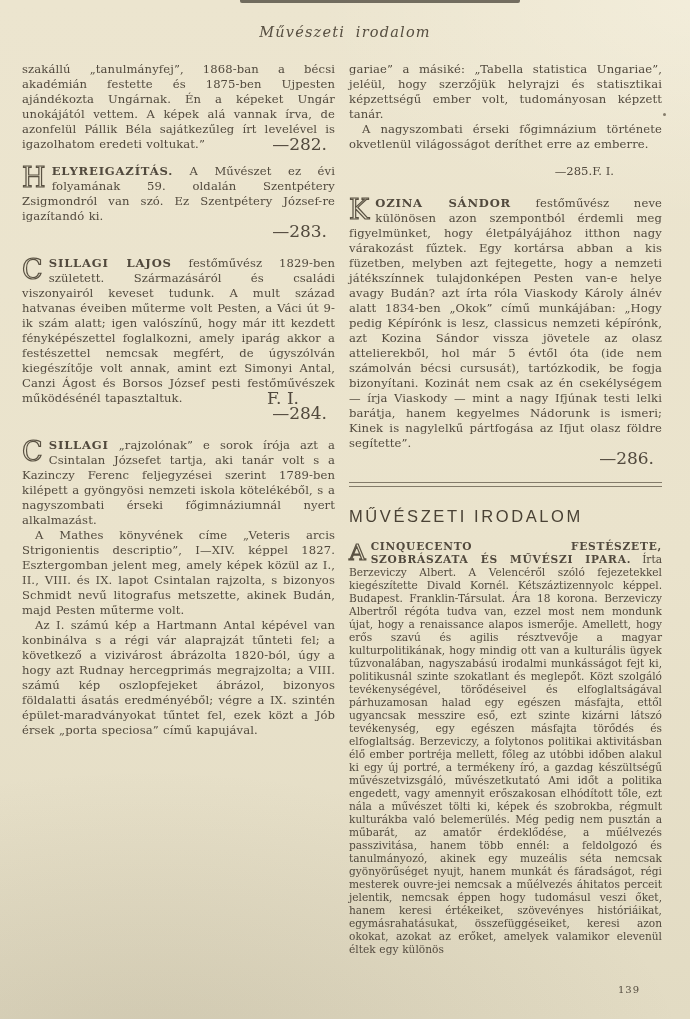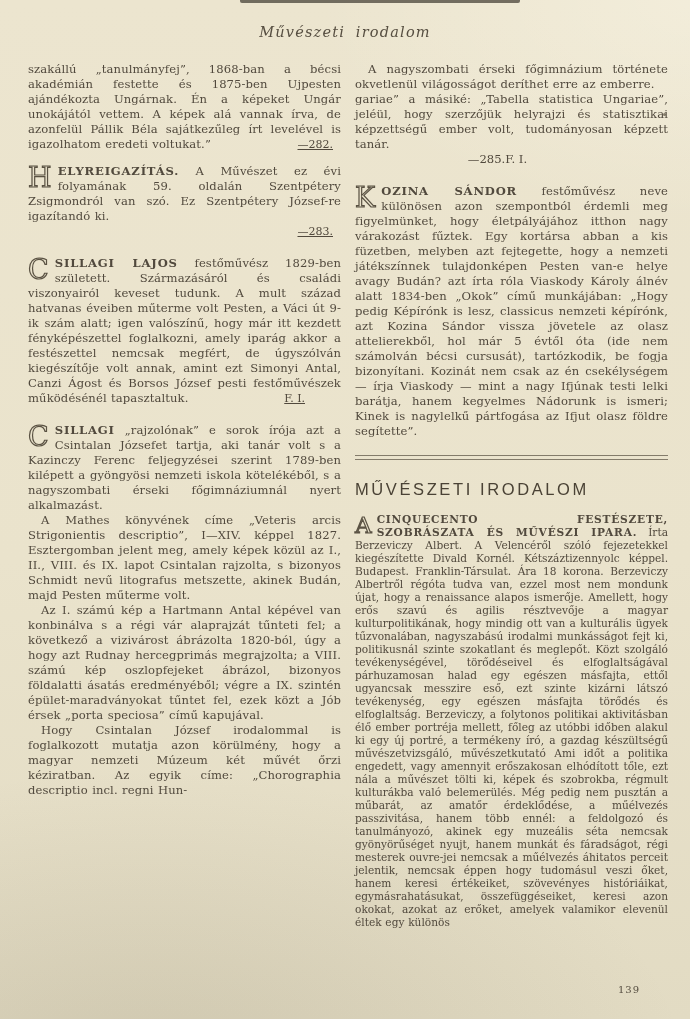--- a/index.html
+++ b/index.html
@@ -16,41 +16,41 @@
   }
   .artifact-top{position:absolute;top:0;left:240px;width:280px;height:3px;background:#2f2b22;opacity:.65;border-radius:0 0 2px 2px;}
   .artifact-right{position:absolute;top:0;right:0;width:2px;height:100%;background:#4d4738;opacity:.55;}
   .speck{position:absolute;left:663px;top:113px;width:3px;height:3px;background:#6a6250;border-radius:50%;opacity:.8;}
 
   .running-head{
     position:absolute;top:24px;left:0;width:690px;text-align:center;
     font-style:italic;font-size:14.5px;letter-spacing:1.2px;word-spacing:5px;color:#564e41;
   }
 
-  .columns{position:absolute;top:62px;left:28px;width:640px;display:flex;gap:14px;}
+  .columns{position:absolute;top:62px;left:22px;width:640px;display:flex;gap:14px;}
   .col{width:313px;}
   .body-text{
     margin:0;font-size:11.6px;line-height:15px;text-align:justify;
     letter-spacing:.1px;word-spacing:.6px;
   }
   .indent{text-indent:13px;}
   .section{margin-top:12px;}
   .section-gap{margin-top:17px;}
 
   .dropcap{
     float:left;font-size:27px;line-height:26px;height:28px;padding:1px 6px 0 0;
     color:#e9e2cb;-webkit-text-stroke:1.2px #5a5243;font-weight:normal;
   }
   .dropcap.small{font-size:23px;line-height:22px;height:24px;padding:1px 5px 0 0;}
   .lead-caps{letter-spacing:.8px;font-weight:bold;}
 
-  .ref-line{display:block;text-align:right;padding-right:8px;margin:0;font-size:11px;line-height:15px;text-decoration:underline;}
+  .ref-line{display:block;text-align:right;padding-right:8px;margin:0;font-size:17px;line-height:15px;}
   .pull{margin-top:-15px;}
   .sig{padding-right:36px;}
-  .refsig-row{display:flex;justify-content:center;font-size:11.6px;line-height:15px;padding:0 36px 0 8px;margin:0;}
+  .refsig-row{display:flex;justify-content:flex-end;font-size:11.6px;line-height:15px;padding:0 36px 0 8px;margin:12px;}
 
   .divider{margin:16px 0 0 0;height:3px;border-top:1px solid #6a6252;border-bottom:1px solid #6a6252;opacity:.8;}
   .section-header{
     margin:20px 0 0 0;font-family:"Liberation Sans", sans-serif;font-weight:500;
     font-size:16.5px;letter-spacing:2.6px;color:#4a4235;
   }
   .review{margin-top:14px;font-size:10.6px;line-height:13px;letter-spacing:0;word-spacing:.4px;}
 
   .page-number{position:absolute;top:984px;left:0;width:640px;text-align:right;font-size:10px;letter-spacing:1px;color:#554d40;}
 </style>
@@ -72,40 +72,41 @@
 
       <p class="body-text section">
         <span class="dropcap">H</span><span class="lead-caps">ELYREIGAZÍTÁS.</span><span> A Művészet ez évi folyamának 59. oldalán Szentpétery Zsigmondról van szó. Ez Szentpétery József-re igazítandó ki.</span>
       </p>
       <span class="ref-line">—283.</span>
 
       <p class="body-text section-gap">
         <span class="dropcap">C</span><span class="lead-caps">SILLAGI LAJOS</span><span> festőművész 1829-ben született. Származásáról és családi viszonyairól keveset tudunk. A mult század hatvanas éveiben műterme volt Pesten, a Váci út 9-ik szám alatt; igen valószínű, hogy már itt kezdett fényképészettel foglalkozni, amely iparág akkor a festészettel nemcsak megfért, de úgyszólván kiegészítője volt annak, amint ezt Simonyi Antal, Canzi Ágost és Borsos József pesti festőművészek működésénél tapasztaltuk.</span>
       </p>
       <span class="ref-line pull sig">F. I.</span>
+      <span class="ref-line">—284.</span>
 
       <p class="body-text section-gap">
         <span class="dropcap">C</span><span class="lead-caps">SILLAGI</span><span> „rajzolónak” e sorok írója azt a Csintalan Józsefet tartja, aki tanár volt s a Kazinczy Ferenc feljegyzései szerint 1789-ben kilépett a gyöngyösi nemzeti iskola kötelékéből, s a nagyszombati érseki főgimnáziumnál nyert alkalmazást.</span>
       </p>
       <p class="body-text indent">A Mathes könyvének címe „Veteris arcis Strigonientis descriptio”, I—XIV. képpel 1827. Esztergomban jelent meg, amely képek közül az I., II., VIII. és IX. lapot Csintalan rajzolta, s bizonyos Schmidt nevű litografus metszette, akinek Budán, majd Pesten műterme volt.</p>
       <p class="body-text indent">Az I. számú kép a Hartmann Antal képével van konbinálva s a régi vár alaprajzát tűnteti fel; a következő a vizivárost ábrázolta 1820-ból, úgy a hogy azt Rudnay hercegprimás megrajzolta; a VIII. számú kép oszlopfejeket ábrázol, bizonyos földalatti ásatás eredményéből; végre a IX. szintén épület-maradványokat tűntet fel, ezek közt a Jób érsek „porta speciosa” című kapujával.</p>
-      <p class="body-text indent">Hogy Csintalan József irodalommal is foglalkozott mutatja azon körülmény, hogy a magyar nemzeti Múzeum két művét őrzi kéziratban. Az egyik címe: „Chorographia descriptio incl. regni Hun-</p>
     </div>
 
     <div class="col">
+      <p class="body-text">gariae” a másiké: „Tabella statistica Ungariae”, jeléül, hogy szerzőjük helyrajzi és statisztikai képzettségű ember volt, tudományosan képzett tanár.</p>
       <p class="body-text indent">A nagyszombati érseki főgimnázium története okvetlenül világosságot deríthet erre az emberre.</p>
-      <p class="body-text">gariae” a másiké: „Tabella statistica Ungariae”, jeléül, hogy szerzőjük helyrajzi és statisztikai képzettségű ember volt, tudományosan képzett tanár.</p>
       <span class="refsig-row">
         <span>—285.</span>
         <span>F. I.</span>
       </span>
 
       <p class="body-text section-gap">
         <span class="dropcap">K</span><span class="lead-caps">OZINA SÁNDOR</span><span> festőművész neve különösen azon szempontból érdemli meg figyelmünket, hogy életpályájához itthon nagy várakozást fűztek. Egy kortársa abban a kis füzetben, melyben azt fejtegette, hogy a nemzeti játékszínnek tulajdonképen Pesten van-e helye avagy Budán? azt írta róla Viaskody Károly álnév alatt 1834-ben „Okok” című munkájában: „Hogy pedig Képírónk is lesz, classicus nemzeti képírónk, azt Kozina Sándor vissza jövetele az olasz attelierekből, hol már 5 évtől óta (ide nem számolván bécsi cursusát), tartózkodik, be fogja bizonyítani. Kozinát nem csak az én csekélységem — írja Viaskody — mint a nagy Ifjúnak testi lelki barátja, hanem kegyelmes Nádorunk is ismeri; Kinek is nagylelkű pártfogása az Ifjut olasz földre segítette”.</span>
       </p>
+      <span class="ref-line">—286.</span>
 
       <div class="divider"></div>
 
       <h2 class="section-header">MŰVÉSZETI IRODALOM</h2>
 
       <p class="body-text review">
         <span class="dropcap small">A</span><span class="lead-caps">CINQUECENTO FESTÉSZETE, SZOBRÁSZATA ÉS MŰVÉSZI IPARA.</span><span> Írta Berzeviczy Albert. A Velencéről szóló fejezetekkel kiegészítette Divald Kornél. Kétszáztizennyolc képpel. Budapest. Franklin-Társulat. Ára 18 korona. Berzeviczy Albertről régóta tudva van, ezzel most nem mondunk újat, hogy a renaissance alapos ismerője. Amellett, hogy erős szavú és agilis résztvevője a magyar kulturpolitikának, hogy mindig ott van a kulturális ügyek tűzvonalában, nagyszabású irodalmi munkásságot fejt ki, politikusnál szinte szokatlant és meglepőt. Közt szolgáló tevékenységével, törődéseivel és elfoglaltságával párhuzamosan halad egy egészen másfajta, ettől ugyancsak messzire eső, ezt szinte kizárni látszó tevékenység, egy egészen másfajta törődés és elfoglaltság. Berzeviczy, a folytonos politikai aktivitásban élő ember portréja mellett, főleg az utóbbi időben alakul ki egy új portré, a termékeny író, a gazdag készültségű művészetvizsgáló, művészetkutató Ami időt a politika engedett, vagy amennyit erőszakosan elhódított tőle, ezt nála a művészet tölti ki, képek és szobrokba, régmult kulturákba való belemerülés. Még pedig nem pusztán a műbarát, az amatőr érdeklődése, a műélvezés passzivitása, hanem több ennél: a feldolgozó és tanulmányozó, akinek egy muzeális séta nemcsak gyönyörűséget nyujt, hanem munkát és fáradságot, régi mesterek ouvre-jei nemcsak a műélvezés áhitatos perceit jelentik, nemcsak éppen hogy tudomásul veszi őket, hanem keresi értékeiket, szövevényes históriáikat, egymásrahatásukat, összefüggéseiket, keresi azon okokat, azokat az erőket, amelyek valamikor elevenül éltek egy különös</span>
       </p>
     </div>
   </div>

